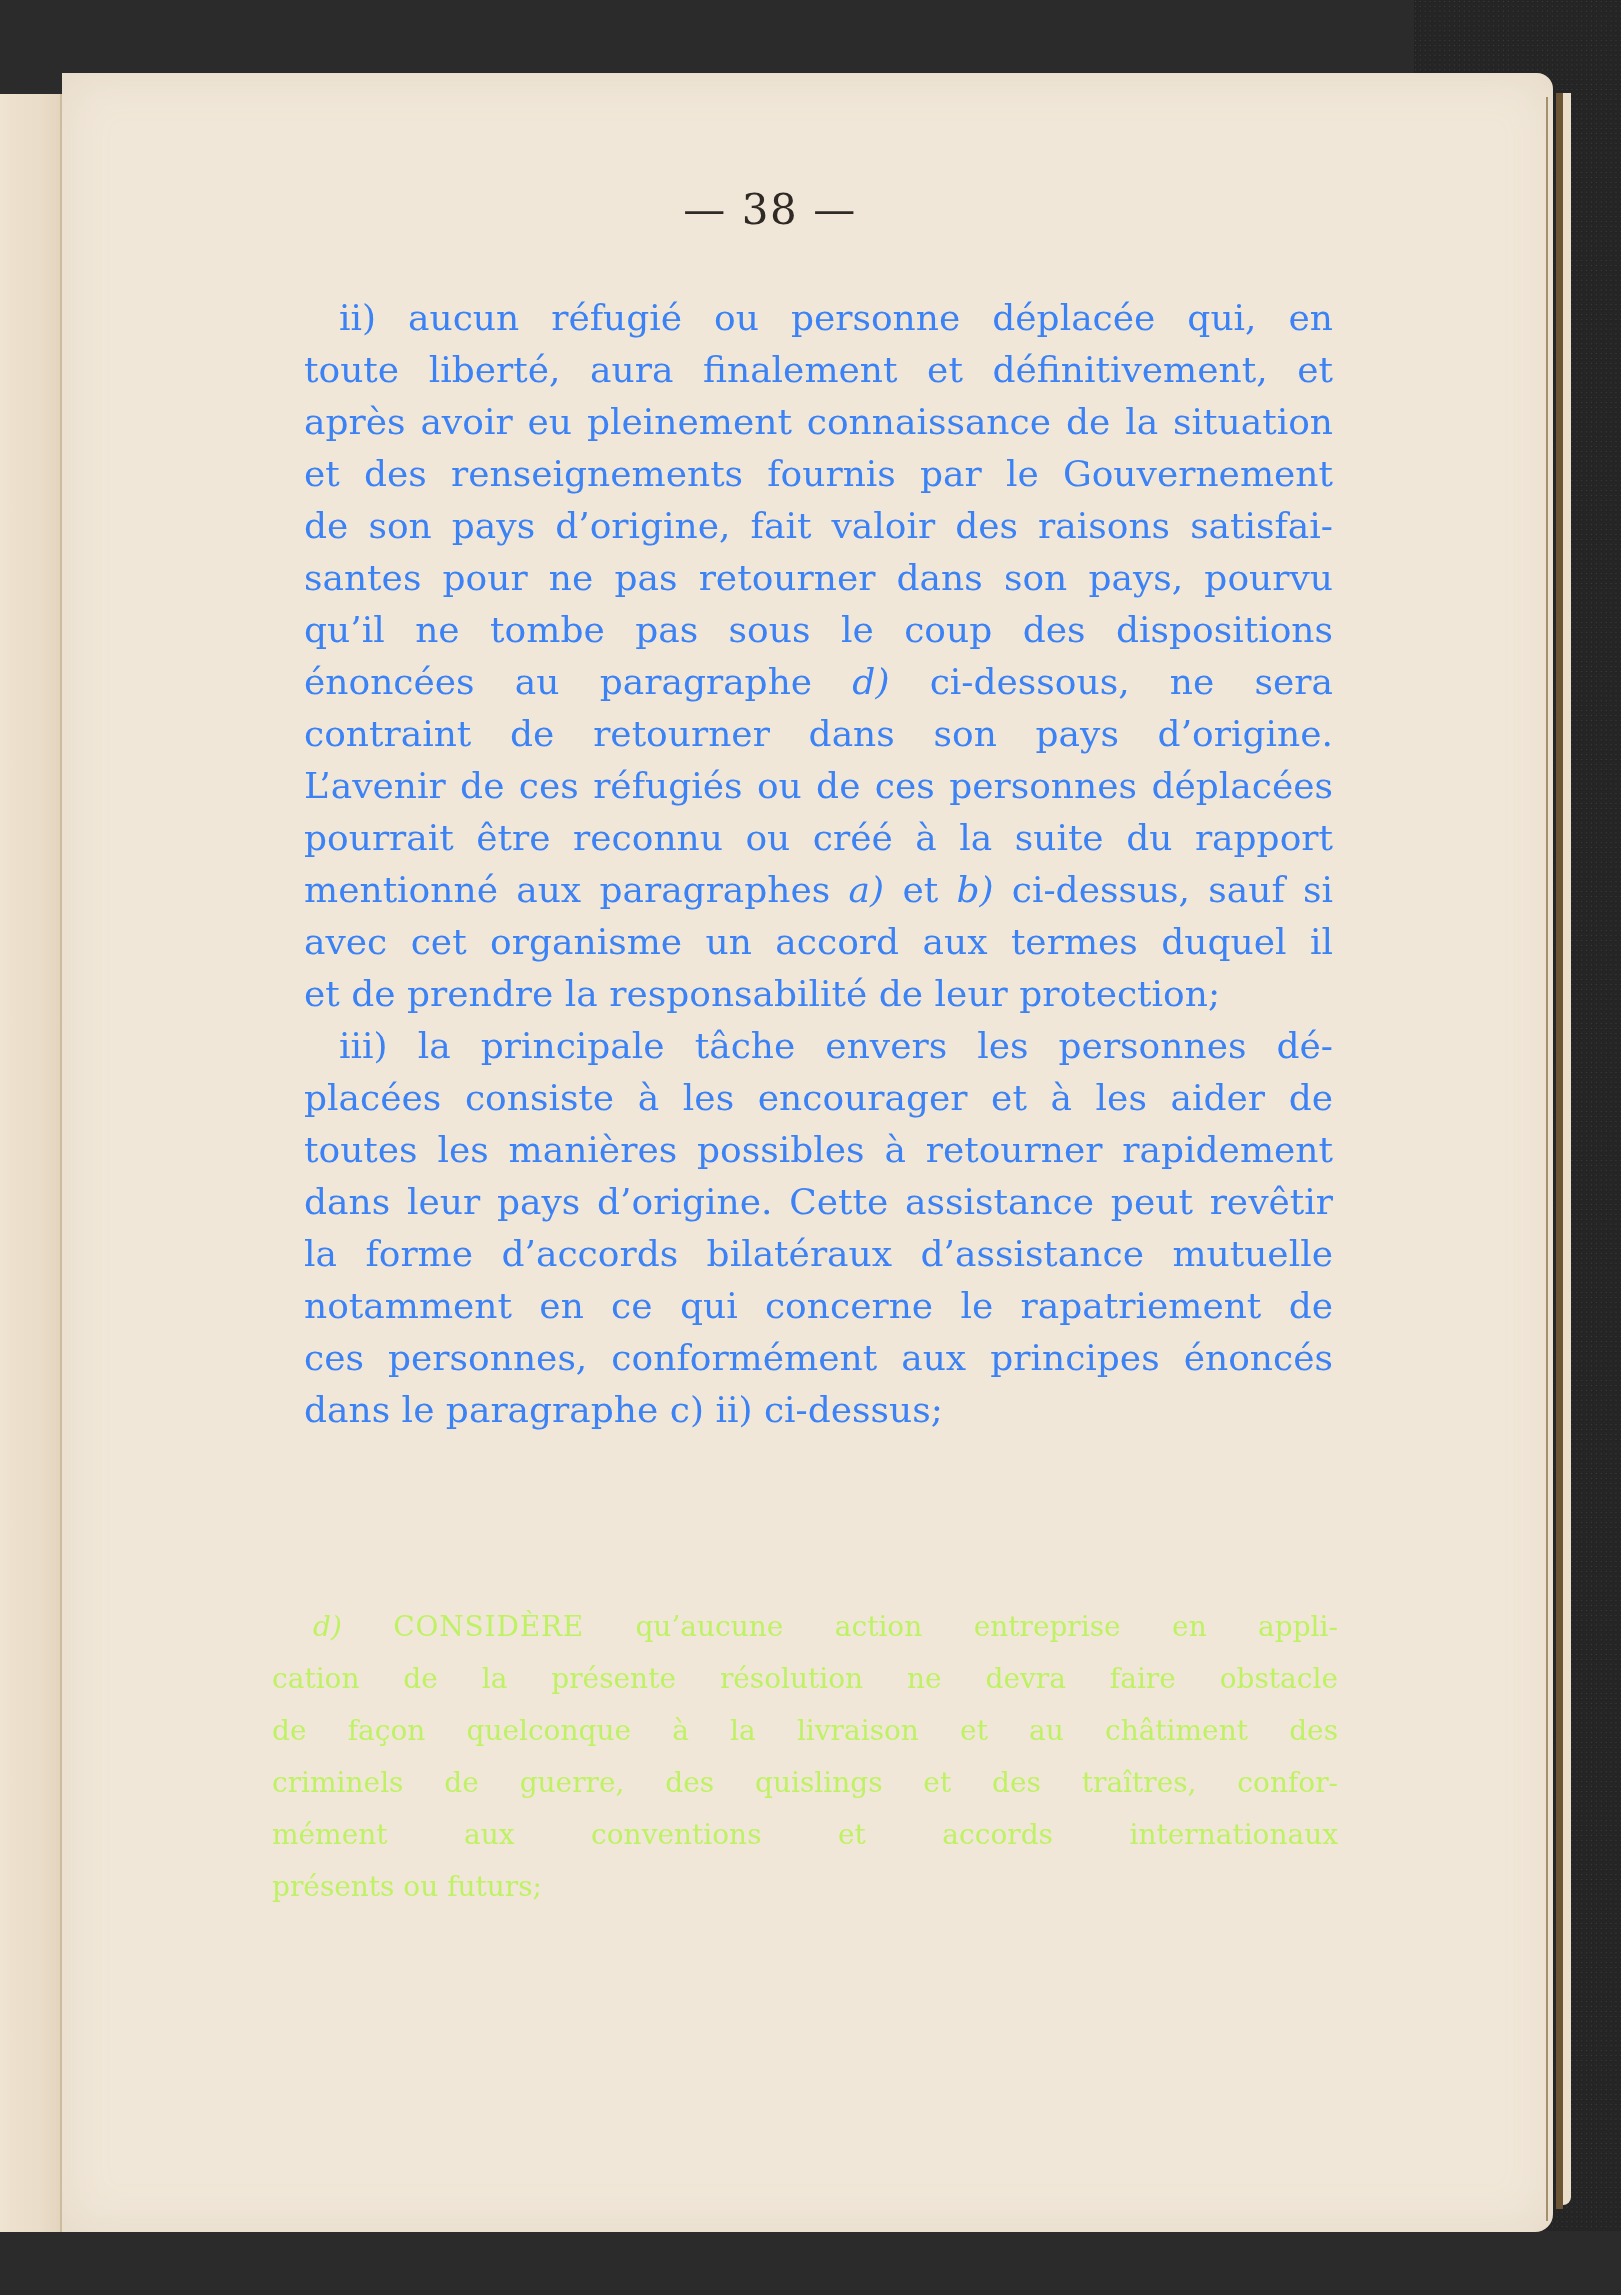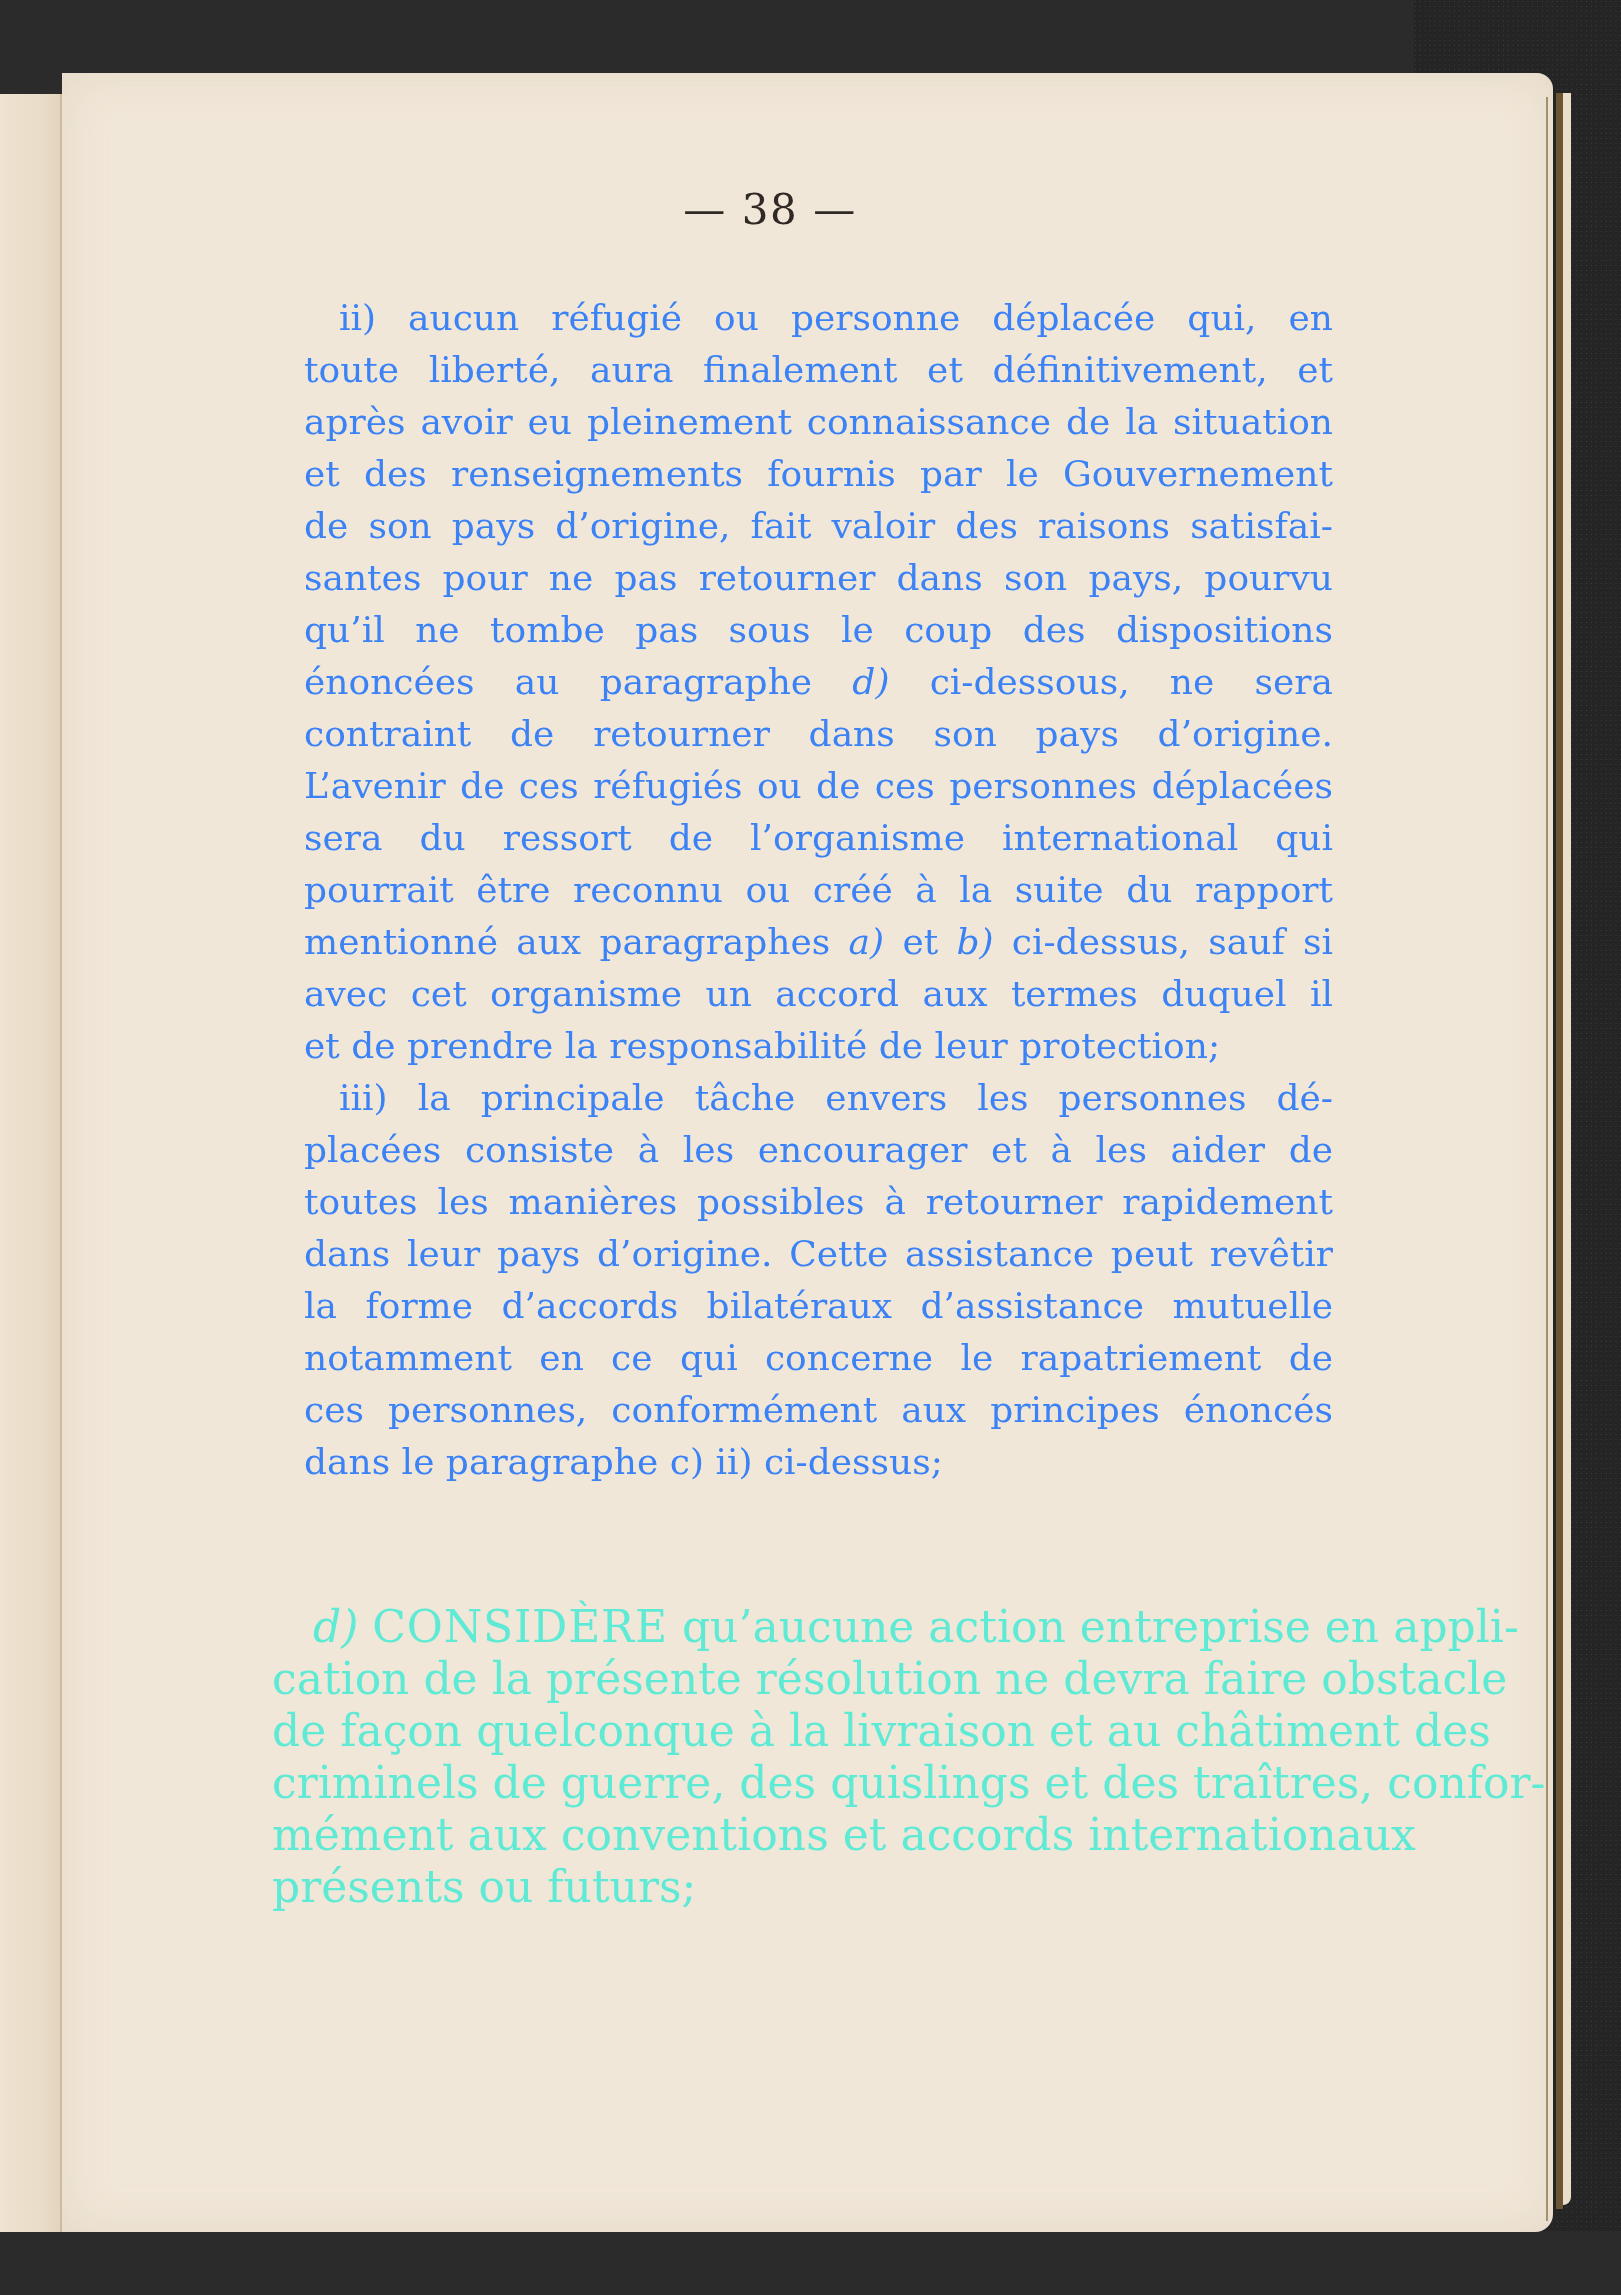--- a/index.html
+++ b/index.html
@@ -38,21 +38,21 @@
     position: absolute; left: 304px; top: 292px; width: 1029px;
     font-size: 36px; line-height: 52px; color: #3b82f6;
   }
   .line {
     display: block; white-space: nowrap; text-align: justify; text-align-last: justify;
     height: 52px; overflow: visible;
   }
   .line.last { text-align-last: left; }
   .indent { padding-left: 35px; }
   .para-d { position: absolute; left: 272px; top: 1601px; width: 1066px;
-    font-size: 44px; line-height: 52px; color: #5eead4; }
+    font-size: 28px; line-height: 52px; color: #bef264; }
   .para-d .indent { padding-left: 41px; }
   .smallcaps { font-variant: small-caps; letter-spacing: 0.8px; }
   i { font-style: italic; }
 </style>
 </head>
 <body>
 
 <div class="top-band"></div>
 <div class="scanbed"></div>
 <div class="bottom-band"></div>
@@ -71,21 +71,20 @@
     <span class="line indent">ii) aucun réfugié ou personne déplacée qui, en</span>
     <span class="line">toute liberté, aura finalement et définitivement, et</span>
     <span class="line">après avoir eu pleinement connaissance de la situation</span>
     <span class="line">et des renseignements fournis par le Gouvernement</span>
     <span class="line">de son pays d’origine, fait valoir des raisons satisfai-</span>
     <span class="line">santes pour ne pas retourner dans son pays, pourvu</span>
     <span class="line">qu’il ne tombe pas sous le coup des dispositions</span>
     <span class="line">énoncées au paragraphe <i>d)</i> ci-dessous, ne sera</span>
     <span class="line">contraint de retourner dans son pays d’origine.</span>
     <span class="line">L’avenir de ces réfugiés ou de ces personnes déplacées</span>
-    <span class="line">sera du ressort de l’organisme international qui</span>
     <span class="line">pourrait être reconnu ou créé à la suite du rapport</span>
     <span class="line">mentionné aux paragraphes <i>a)</i> et <i>b)</i> ci-dessus, sauf si</span>
     <span class="line">avec cet organisme un accord aux termes duquel il</span>
     <span class="line last">et de prendre la responsabilité de leur protection;</span>
     <span class="line indent">iii) la principale tâche envers les personnes dé-</span>
     <span class="line">placées consiste à les encourager et à les aider de</span>
     <span class="line">toutes les manières possibles à retourner rapidement</span>
     <span class="line">dans leur pays d’origine. Cette assistance peut revêtir</span>
     <span class="line">la forme d’accords bilatéraux d’assistance mutuelle</span>
     <span class="line">notamment en ce qui concerne le rapatriement de</span>

